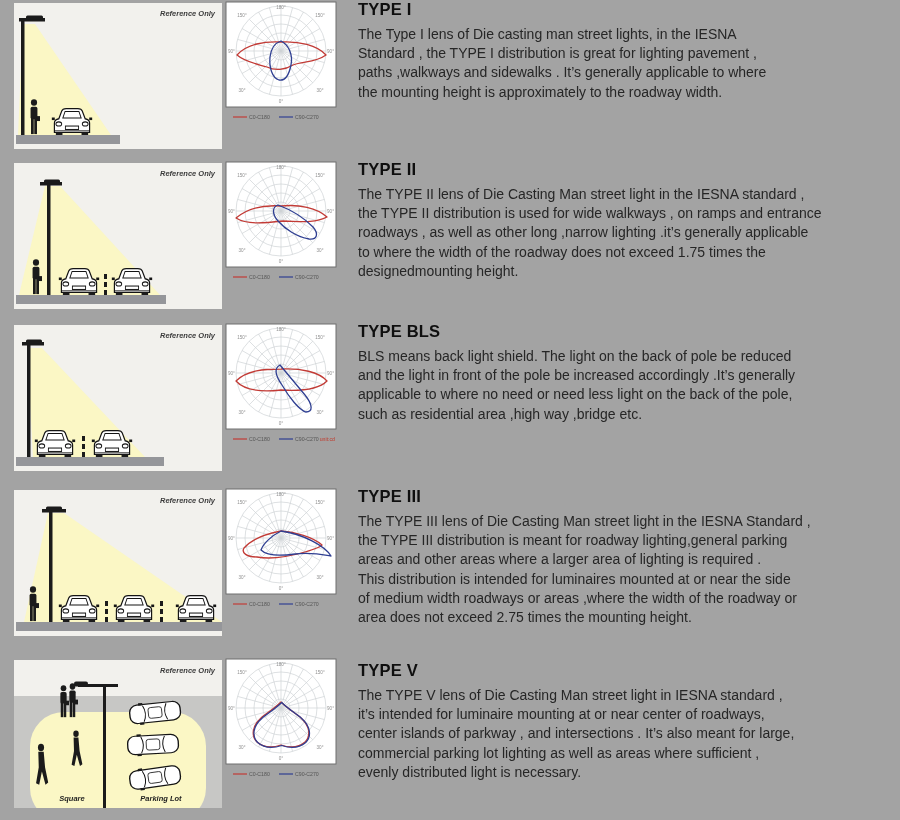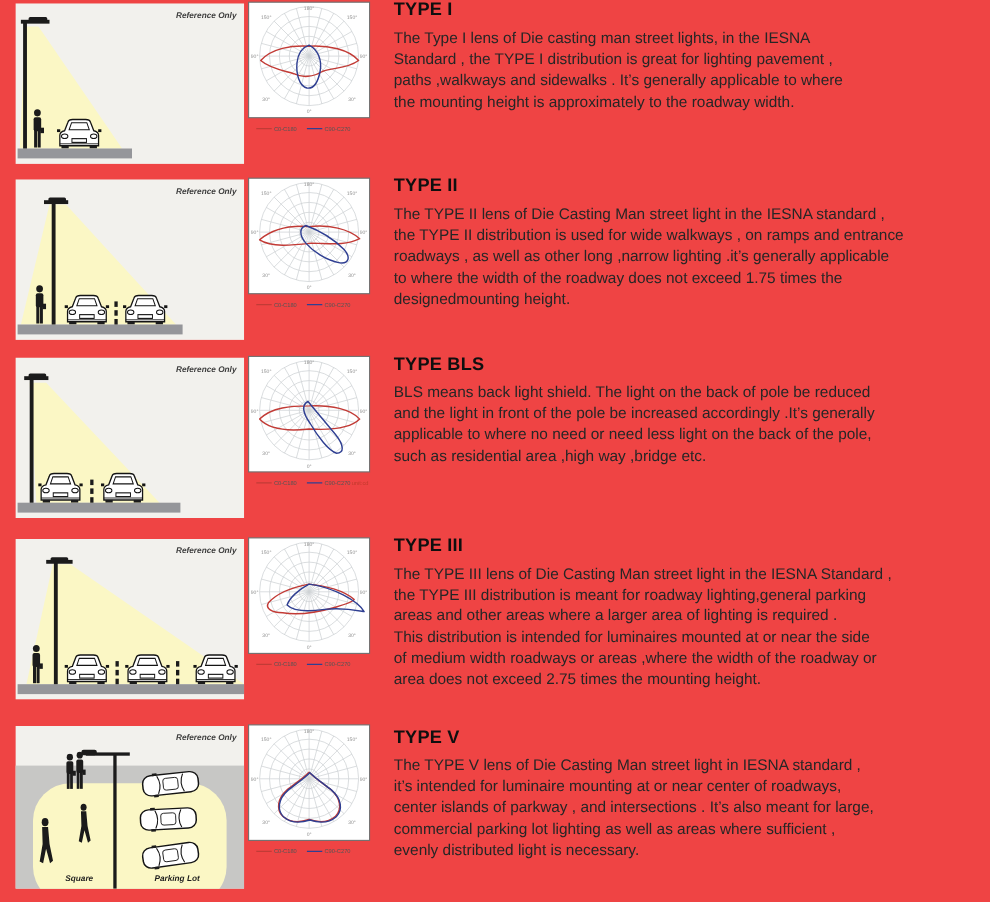--- a/index.html
+++ b/index.html
@@ -1,17 +1,17 @@
 <!DOCTYPE html>
 <html><head>
 <meta charset="utf-8">
 <style>
   html,body{margin:0;padding:0;background:#fff;}
   body{width:900px;height:820px;overflow:hidden;font-family:"Liberation Sans",sans-serif;}
-  .page{position:relative;width:900px;height:820px;background:#ef4444;}
+  .page{position:relative;width:900px;height:820px;background:#a3a3a3;}
   .row{position:absolute;left:0;width:900px;height:152px;}
   .illus{position:absolute;left:14px;top:3px;}
   .polar{position:absolute;left:225px;top:1px;}
   .textcol{position:absolute;left:358px;top:0;width:546px;}
   .title{margin:0 0 6px 0;font-size:16.5px;font-weight:700;color:#0f0f0f;letter-spacing:.2px;}
   .body{margin:0;font-size:14px;line-height:19.2px;color:#262626;white-space:pre-line;}
   svg text{font-family:"Liberation Sans",sans-serif;}
   .ref{font-style:italic;font-weight:700;font-size:7.5px;fill:#3c3c3c;}
   .maplabel{font-style:italic;font-weight:700;font-size:7.5px;fill:#1e1e1e;}
   .grid{stroke:#cfd3d6;fill:none;stroke-width:.7;}

